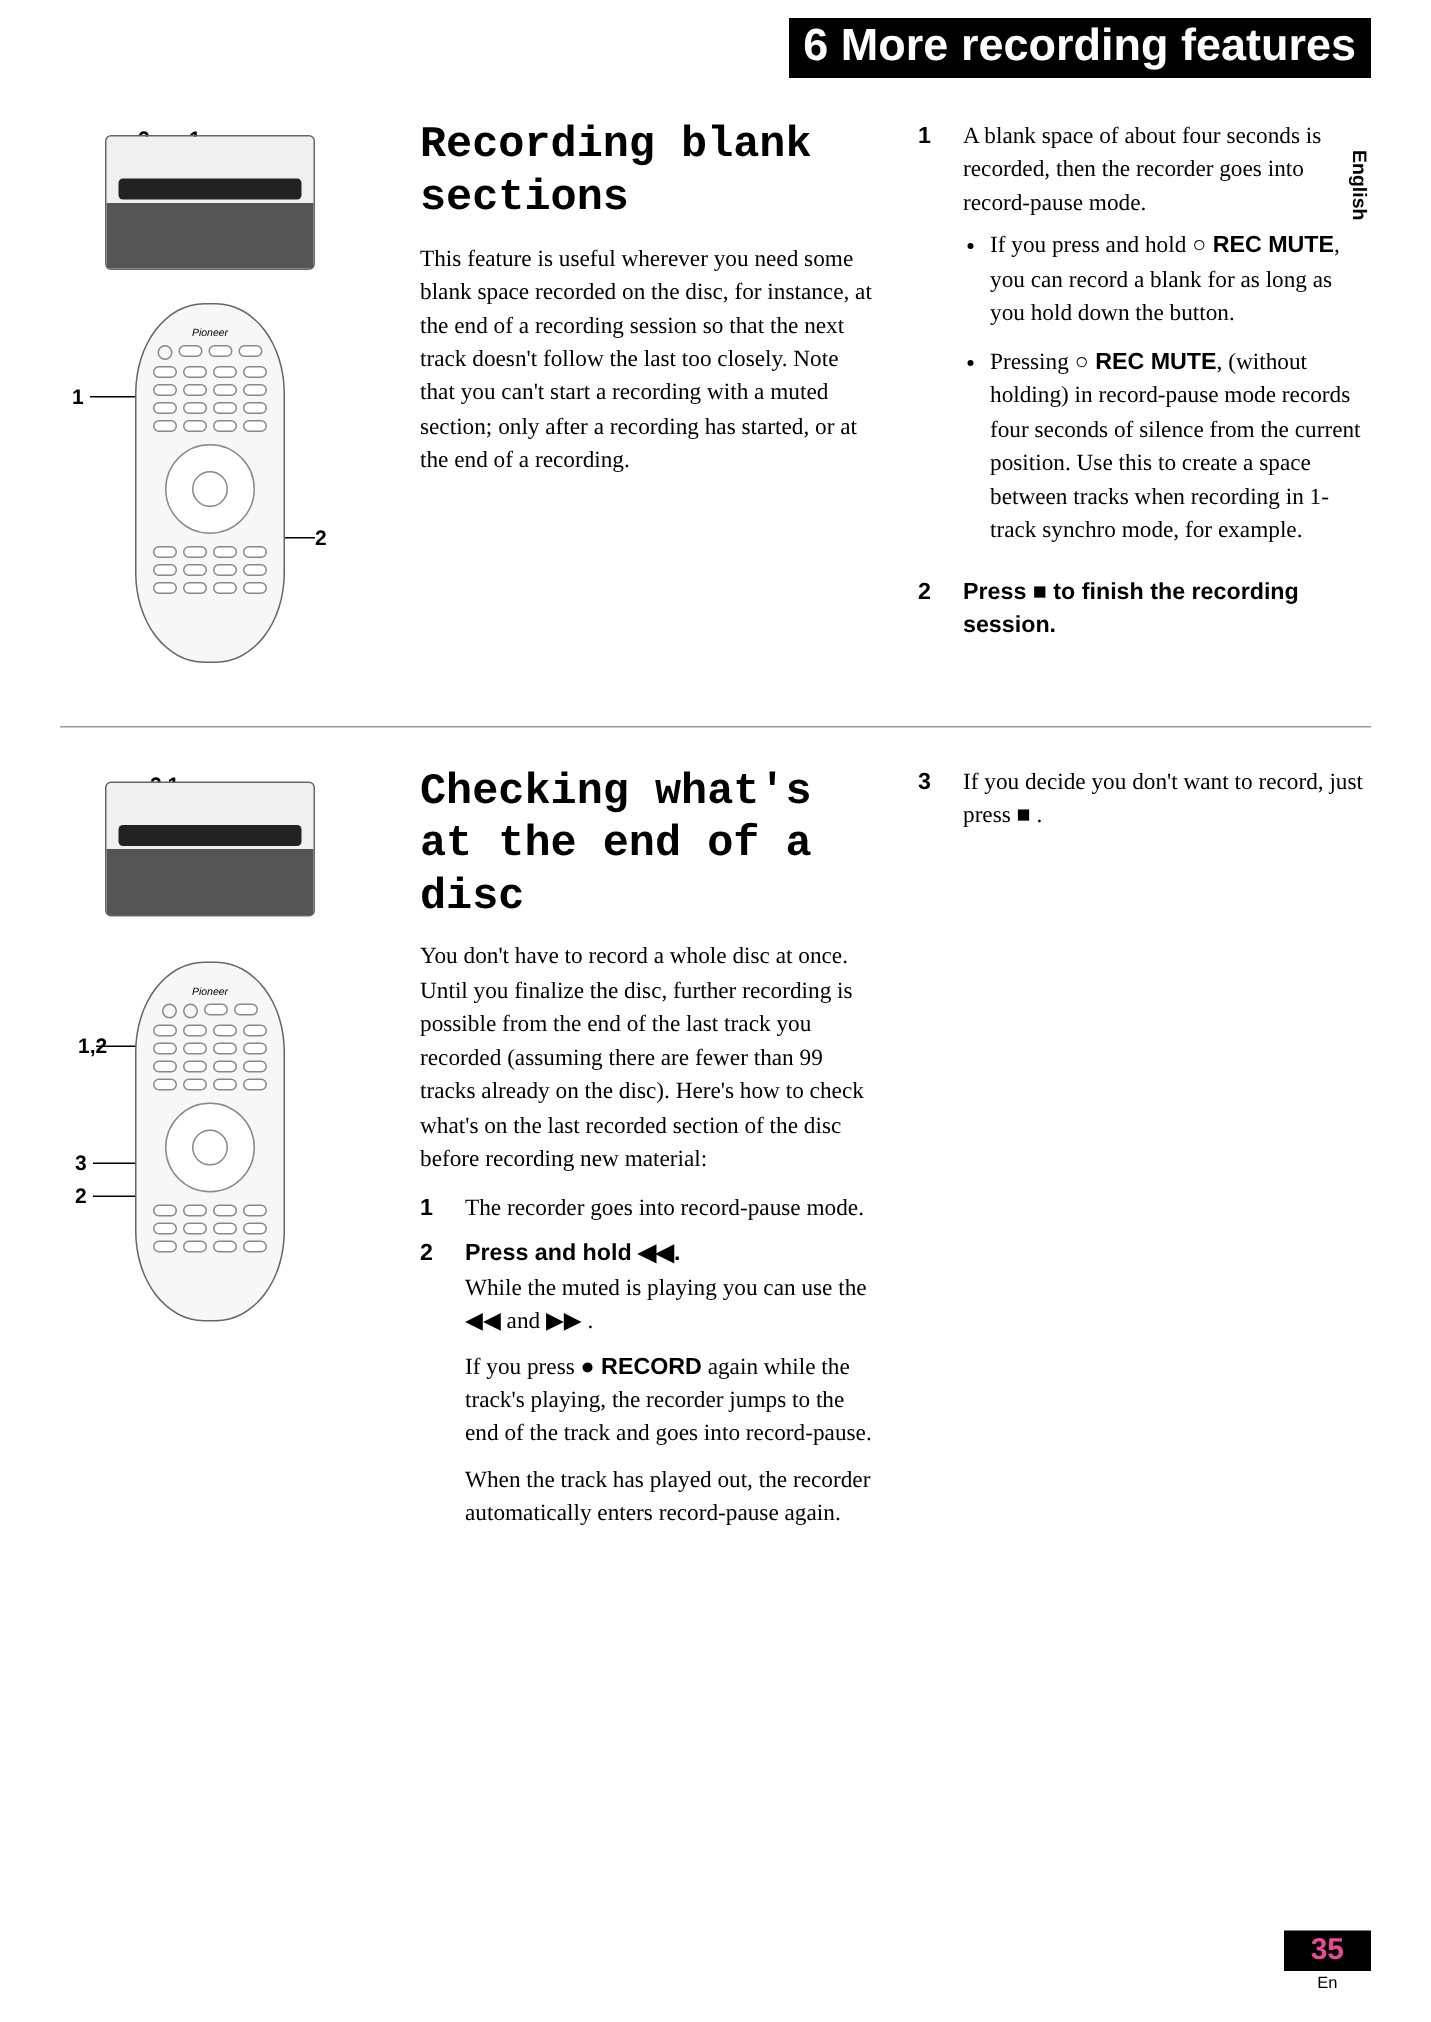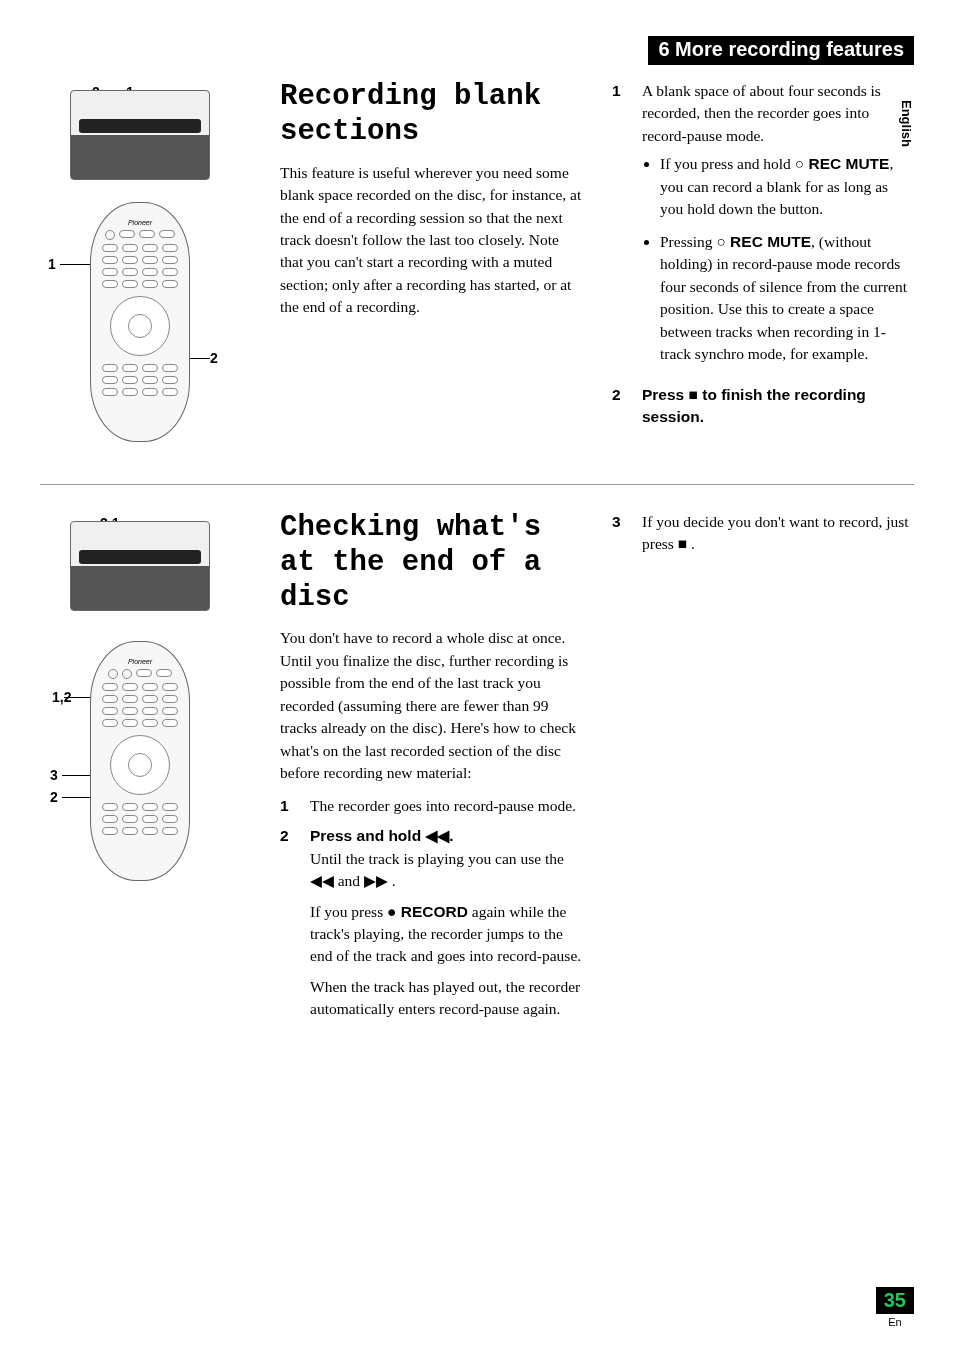--- a/index.html
+++ b/index.html
@@ -7,27 +7,27 @@
     width: 954px;
     height: 1348px;
     background: #fff;
     font-family: Georgia, "Times New Roman", serif;
     color: #000;
     position: relative;
     padding: 30px 40px 20px 40px;
   }
   .chapter-bar {
     position: absolute;
-    top: 36px;
+    top: 12px;
     right: 40px;
     background: #000;
     color: #fff;
     font-family: "Helvetica Neue", Arial, sans-serif;
     font-weight: bold;
-    font-size: 20px;
+    font-size: 30px;
     padding: 2px 10px 4px 10px;
   }
   .lang-tab {
     position: absolute;
     top: 100px;
     right: 40px;
     font-family: Arial, sans-serif;
     font-weight: bold;
     font-size: 13px;
     writing-mode: vertical-rl;
@@ -35,24 +35,24 @@
   }
   .page-block {
     position: absolute;
     bottom: 20px;
     right: 40px;
     text-align: center;
     font-family: Arial, sans-serif;
   }
   .page-num {
     background: #000;
-    color: #22c55e;
+    color: #ec4899;
     font-weight: bold;
     font-size: 20px;
-    padding: 2px 8px;
+    padding: 2px 18px;
     display: inline-block;
   }
   .page-lang {
     font-size: 11px;
     margin-top: 2px;
     text-align: center;
   }
   .content {
     position: absolute;
     top: 80px;
@@ -357,21 +357,21 @@
         <div class="step-body">
           <div class="step-sub">The recorder goes into record-pause mode.</div>
         </div>
       </div>
 
       <div class="step">
         <div class="step-num">2</div>
         <div class="step-body">
           <div class="step-head">Press and hold ◀◀.</div>
           <div class="step-sub">
-            <span>Until the track is playing you can use the </span><span>◀◀</span><span> and </span><span>▶▶</span><span> .</span>
+            <span>While the muted is playing you can use the </span><span>◀◀</span><span> and </span><span>▶▶</span><span> .</span>
           </div>
           <div class="step-sub">
             <span>If you press </span><span class="inline-strong">● RECORD</span><span> again while the track's playing, the recorder jumps to the end of the track and goes into record-pause.</span>
           </div>
           <div class="step-sub">When the track has played out, the recorder automatically enters record-pause again.</div>
         </div>
       </div>
     </div>
 
     <div class="col-steps">

